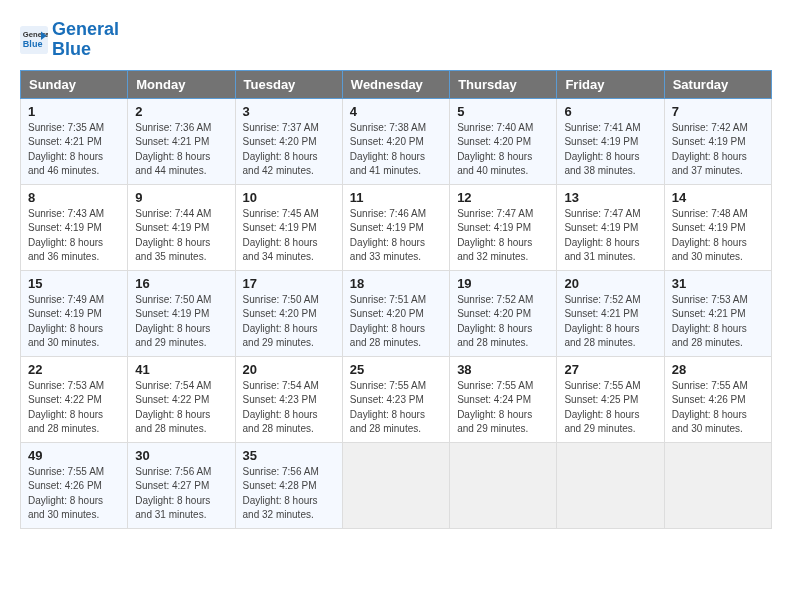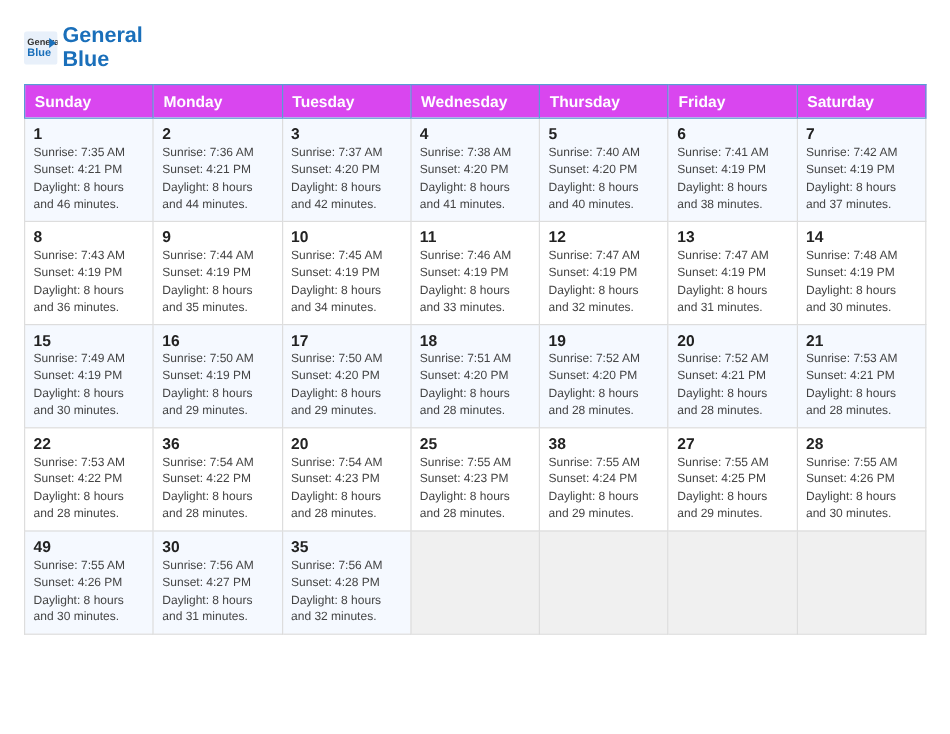--- a/index.html
+++ b/index.html
@@ -45,21 +45,21 @@
     .location-title {
       font-size: 16px;
       color: #555;
     }
     table {
       width: 100%;
       border-collapse: collapse;
       table-layout: fixed;
     }
     thead tr th {
-      background-color: #d946ef;
+      background-color: #737373;
       color: white;
       text-align: left;
       padding: 6px 8px;
       font-size: 13px;
       font-weight: bold;
       border: 1px solid #5a9bd4;
     }
     tbody tr td {
       vertical-align: top;
       padding: 5px 7px;
@@ -206,31 +206,31 @@
         </td>
         <td>
           <span class="day-number">19</span>
 <div class="day-info">Sunrise: 7:52 AM<br>Sunset: 4:20 PM<br>Daylight: 8 hours and 28 minutes.</div>
         </td>
         <td>
           <span class="day-number">20</span>
 <div class="day-info">Sunrise: 7:52 AM<br>Sunset: 4:21 PM<br>Daylight: 8 hours and 28 minutes.</div>
         </td>
         <td>
-          <span class="day-number">21</span>
+          <span class="day-number">31</span>
 <div class="day-info">Sunrise: 7:53 AM<br>Sunset: 4:21 PM<br>Daylight: 8 hours and 28 minutes.</div>
         </td>
       </tr>
       <tr>
         <td>
           <span class="day-number">22</span>
 <div class="day-info">Sunrise: 7:53 AM<br>Sunset: 4:22 PM<br>Daylight: 8 hours and 28 minutes.</div>
         </td>
         <td>
-          <span class="day-number">36</span>
+          <span class="day-number">41</span>
 <div class="day-info">Sunrise: 7:54 AM<br>Sunset: 4:22 PM<br>Daylight: 8 hours and 28 minutes.</div>
         </td>
         <td>
           <span class="day-number">20</span>
 <div class="day-info">Sunrise: 7:54 AM<br>Sunset: 4:23 PM<br>Daylight: 8 hours and 28 minutes.</div>
         </td>
         <td>
           <span class="day-number">25</span>
 <div class="day-info">Sunrise: 7:55 AM<br>Sunset: 4:23 PM<br>Daylight: 8 hours and 28 minutes.</div>
         </td>

